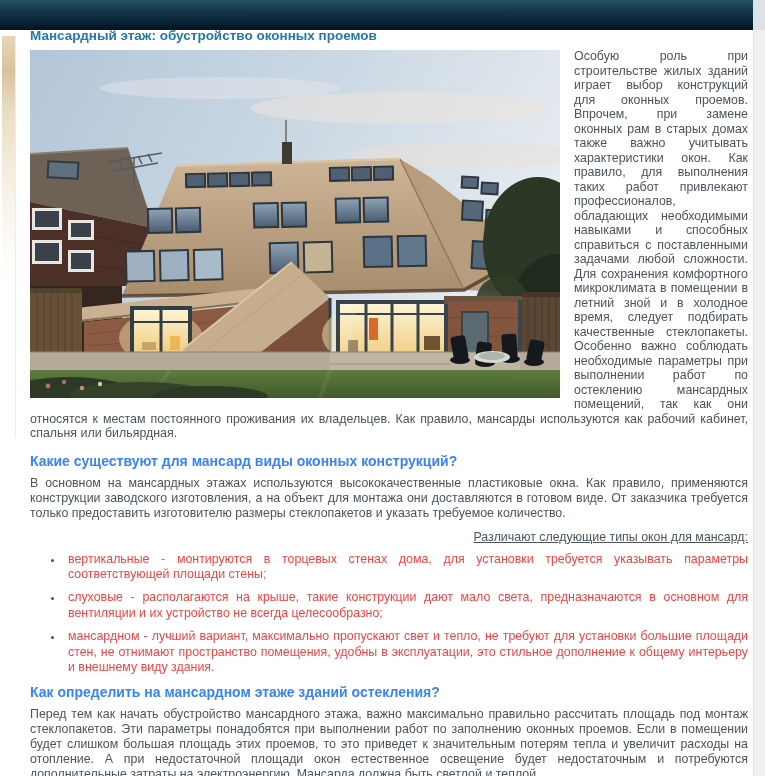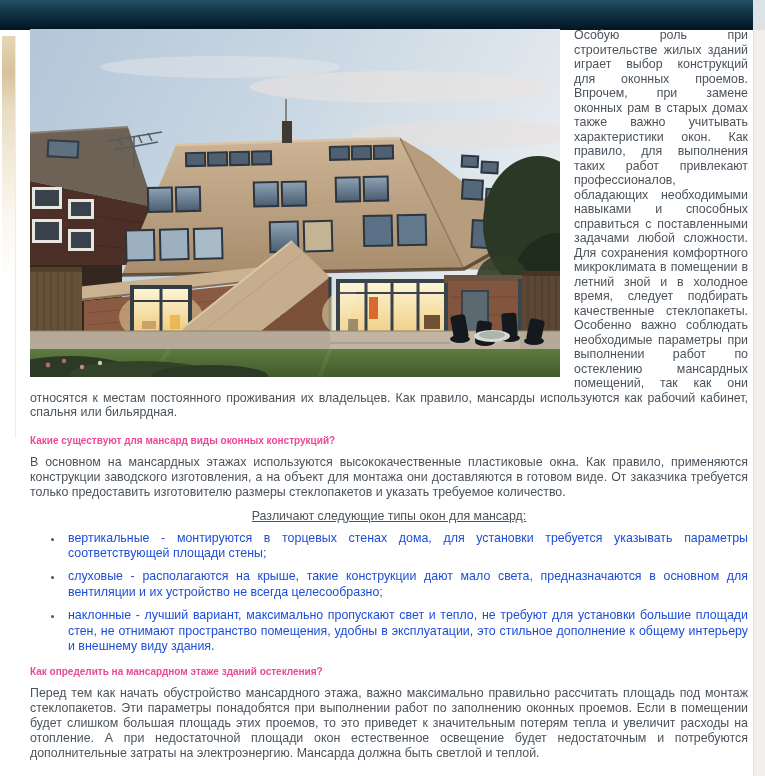--- a/index.html
+++ b/index.html
@@ -25,39 +25,40 @@
   }
   .content{position:absolute;top:28px;left:30px;width:718px;}
   h1.page-title{
     margin:0 0 6px;font-size:13.5px;line-height:15px;font-weight:bold;color:#2679a4;
   }
   .photo{float:left;width:530px;height:348px;margin:1px 14px 3px 0;}
   .photo svg{display:block;}
   p{margin:0 0 9px;font-size:12.4px;line-height:15px;color:#4b535b;text-align:justify;}
   p.lead{line-height:14.5px;margin-bottom:4px;}
   .clear{clear:both;height:0;}
-  h2.section-heading{margin:9px 0 7px;font-size:10px;line-height:15px;font-weight:bold;color:#ec4899;}
-  p.list-intro{text-decoration:underline;text-align:center;margin-bottom:7px;}
+  h2.section-heading{margin:9px 0 7px;font-size:14px;line-height:15px;font-weight:bold;color:#3b82f6;}
+  p.list-intro{text-decoration:underline;text-align:right;margin-bottom:7px;}
   ul.window-types{margin:2px 0 10px;padding:0 0 0 34px;list-style:disc;}
   ul.window-types li{
-    font-size:12.4px;line-height:15.4px;color:#1d4ed8;text-align:justify;
+    font-size:12.4px;line-height:15.4px;color:#ef4444;text-align:justify;
     margin-bottom:8px;padding-left:4px;
   }
   ul.window-types li::marker{color:#4b535b;font-size:11px;}
 </style>
 </head>
 <body>
 
 <div class="topbar"></div>
 <div class="right-strip"></div>
 <div class="right-strip-cap"></div>
 <div class="left-fragment"></div>
 
 <div class="content">
 
+  <h1 class="page-title">Мансардный этаж: обустройство оконных проемов</h1>
 
   <div class="photo">
     <svg viewBox="0 0 530 348" width="530" height="348">
       <defs>
         <linearGradient id="gSky" x1="0" y1="0" x2="1" y2="0.35">
           <stop offset="0" stop-color="#b3c6d8"></stop>
             <stop offset="0.55" stop-color="#ccd9e4"></stop>
             <stop offset="1" stop-color="#e6ebef"></stop>
         </linearGradient>
         <linearGradient id="gRoof" x1="0" y1="0" x2="0" y2="1">
@@ -283,21 +284,21 @@
   <p class="lead">Особую роль при строительстве жилых зданий играет выбор конструкций для оконных проемов. Впрочем, при замене оконных рам в старых домах также важно учитывать характеристики окон. Как правило, для выполнения таких работ привлекают профессионалов, обладающих необходимыми навыками и способных справиться с поставленными задачами любой сложности. Для сохранения комфортного микроклимата в помещении в летний зной и в холодное время, следует подбирать качественные стеклопакеты. Особенно важно соблюдать необходимые параметры при выполнении работ по остеклению мансардных помещений, так как они относятся к местам постоянного проживания их владельцев. Как правило, мансарды используются как рабочий кабинет, спальня или бильярдная.</p>
   <div class="clear"></div>
 
   <section>
     <h2 class="section-heading">Какие существуют для мансард виды оконных конструкций?</h2>
     <p>В основном на мансардных этажах используются высококачественные пластиковые окна. Как правило, применяются конструкции заводского изготовления, а на объект для монтажа они доставляются в готовом виде. От заказчика требуется только предоставить изготовителю размеры стеклопакетов и указать требуемое количество.</p>
     <p class="list-intro">Различают следующие типы окон для мансард:</p>
     <ul class="window-types">
       <li>вертикальные - монтируются в торцевых стенах дома, для установки требуется указывать параметры соответствующей площади стены;</li>
       <li>слуховые - располагаются на крыше, такие конструкции дают мало света, предназначаются в основном для вентиляции и их устройство не всегда целесообразно;</li>
-      <li>наклонные - лучший вариант, максимально пропускают свет и тепло, не требуют для установки большие площади стен, не отнимают пространство помещения, удобны в эксплуатации, это стильное дополнение к общему интерьеру и внешнему виду здания.</li>
+      <li>мансардном - лучший вариант, максимально пропускают свет и тепло, не требуют для установки большие площади стен, не отнимают пространство помещения, удобны в эксплуатации, это стильное дополнение к общему интерьеру и внешнему виду здания.</li>
     </ul>
   </section>
 
   <section>
     <h2 class="section-heading">Как определить на мансардном этаже зданий остекления?</h2>
     <p>Перед тем как начать обустройство мансардного этажа, важно максимально правильно рассчитать площадь под монтаж стеклопакетов. Эти параметры понадобятся при выполнении работ по заполнению оконных проемов. Если в помещении будет слишком большая площадь этих проемов, то это приведет к значительным потерям тепла и увеличит расходы на отопление. А при недостаточной площади окон естественное освещение будет недостаточным и потребуются дополнительные затраты на электроэнергию. Мансарда должна быть светлой и теплой.</p>
 
   </section>
 
 </div>

